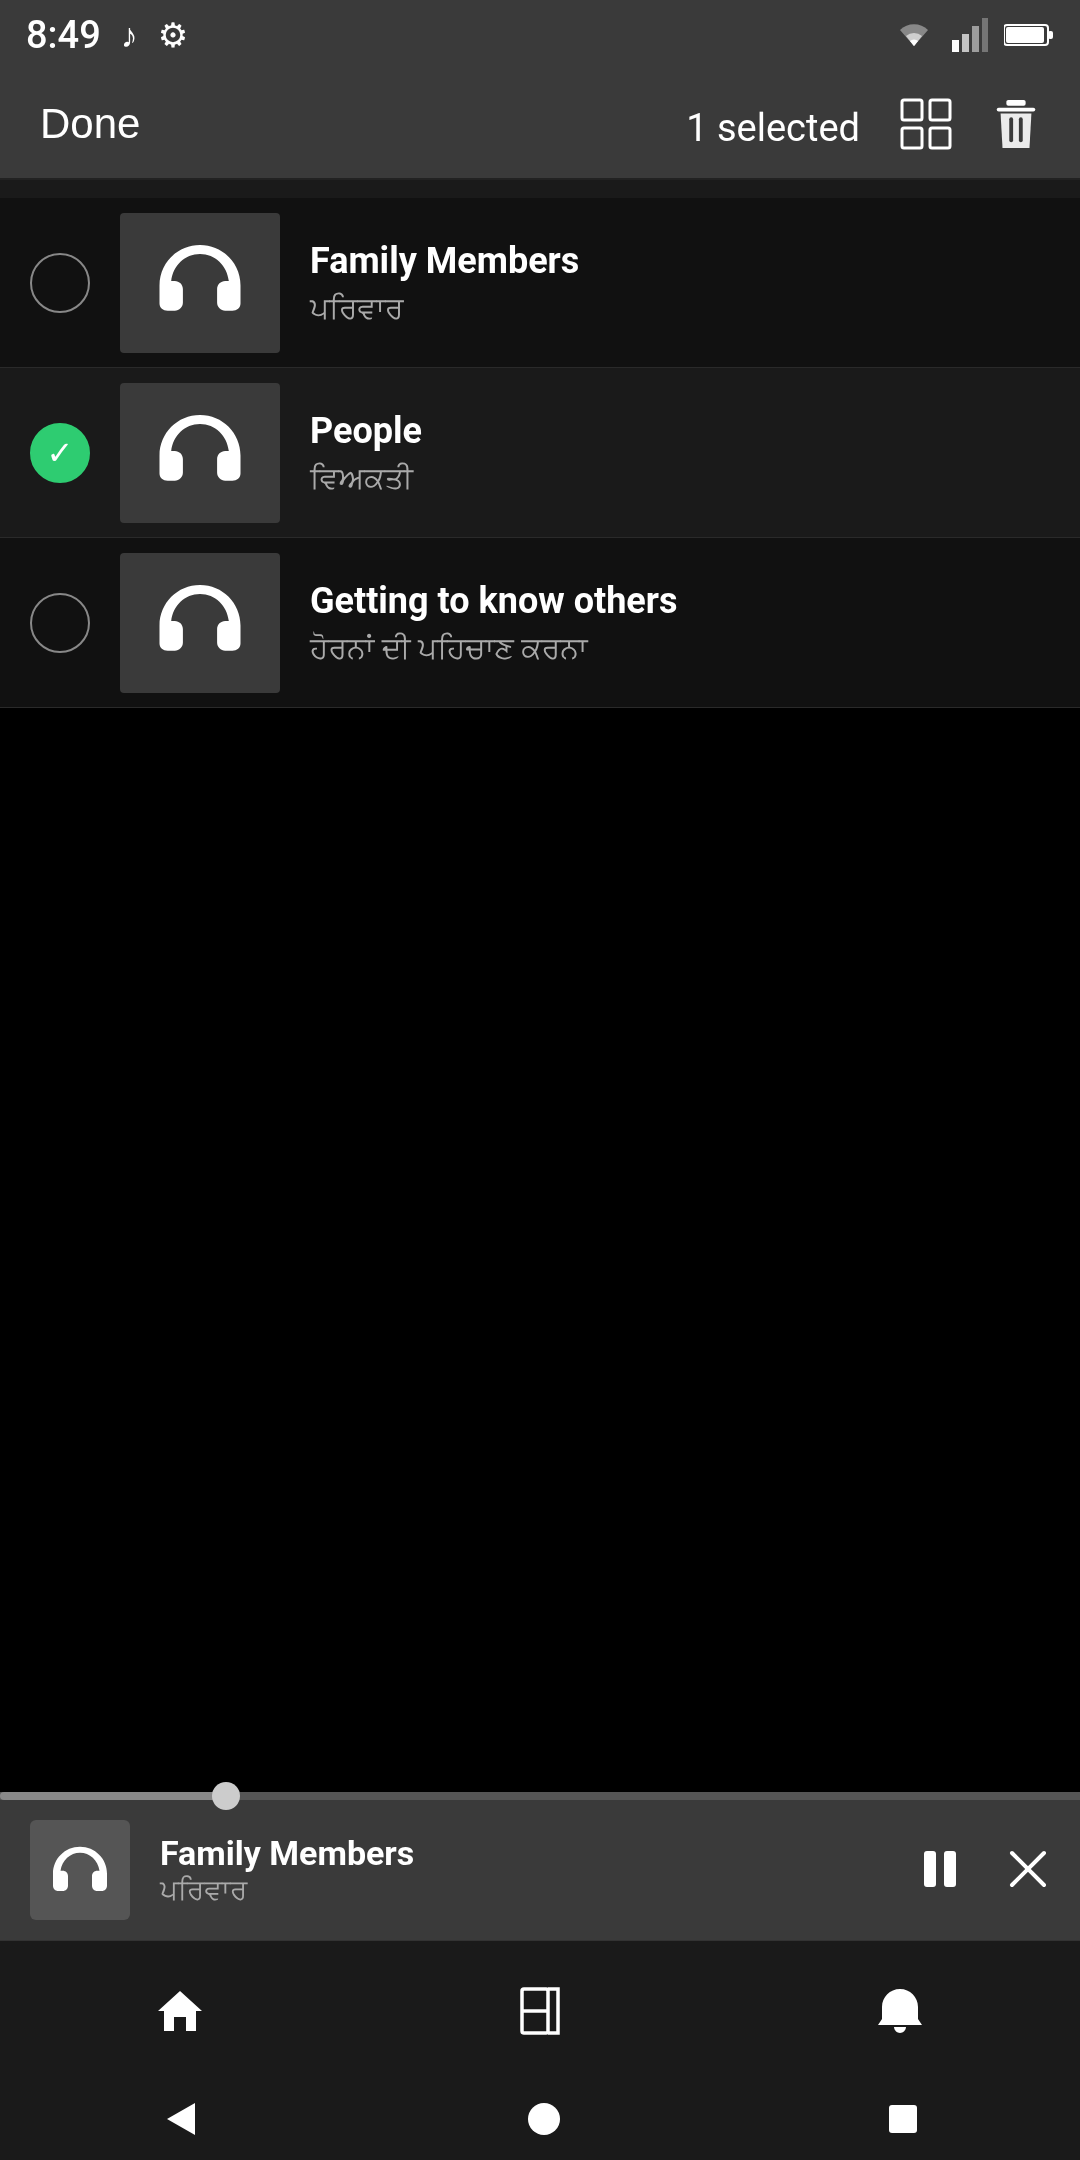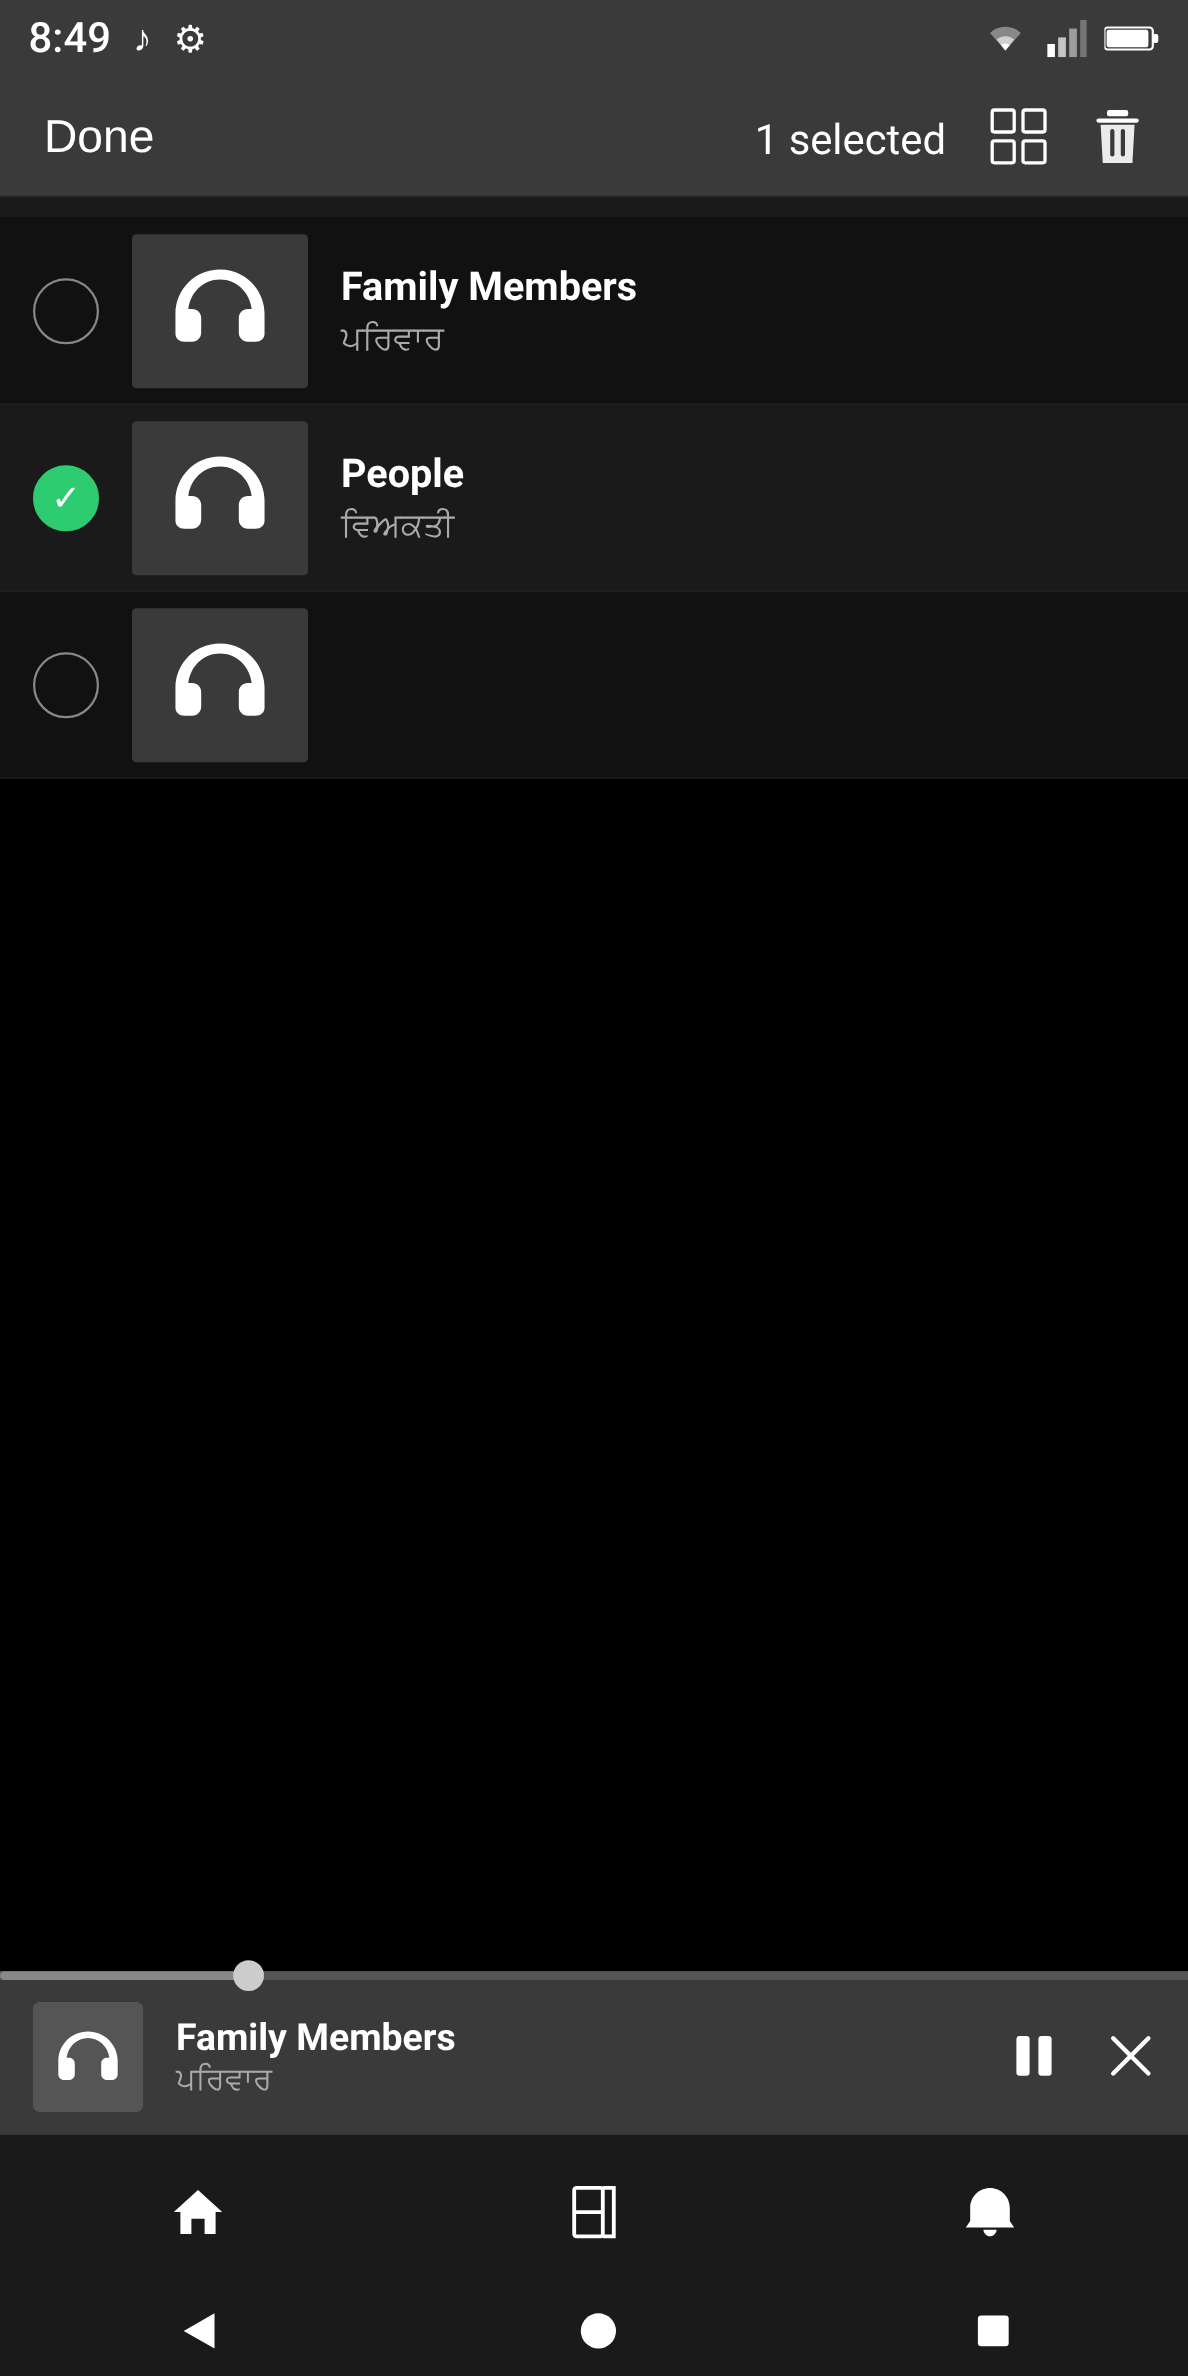--- a/index.html
+++ b/index.html
@@ -399,20 +399,24 @@
 
   <div class="list-item">
     <div class="checkbox">
     </div>
     <div class="thumbnail">
       <div class="headphones-icon">
         <svg viewBox="0 0 100 90" fill="white">
           <path d="M50 5 C25 5 5 25 5 50 L5 70 C5 75 9 78 14 78 L22 78 C27 78 31 74 31 69 L31 54 C31 49 27 45 22 45 L18 45 C20 28 33 15 50 15 C67 15 80 28 82 45 L78 45 C73 45 69 49 69 54 L69 69 C69 74 73 78 78 78 L86 78 C91 78 95 75 95 70 L95 50 C95 25 75 5 50 5 Z"></path>
         </svg>
       </div>
+    </div>
+    <div class="item-info">
+      <div class="item-title">Getting to know others</div>
+      <div class="item-subtitle">ਹੋਰਨਾਂ ਦੀ ਪਹਿਚਾਣ ਕਰਨਾ</div>
     </div>
   </div>
 
 </div>
 
 <div class="empty-area"></div>
 
 <div class="player-bar-container">
   <div class="progress-bar">
     <div class="progress-fill"></div>

